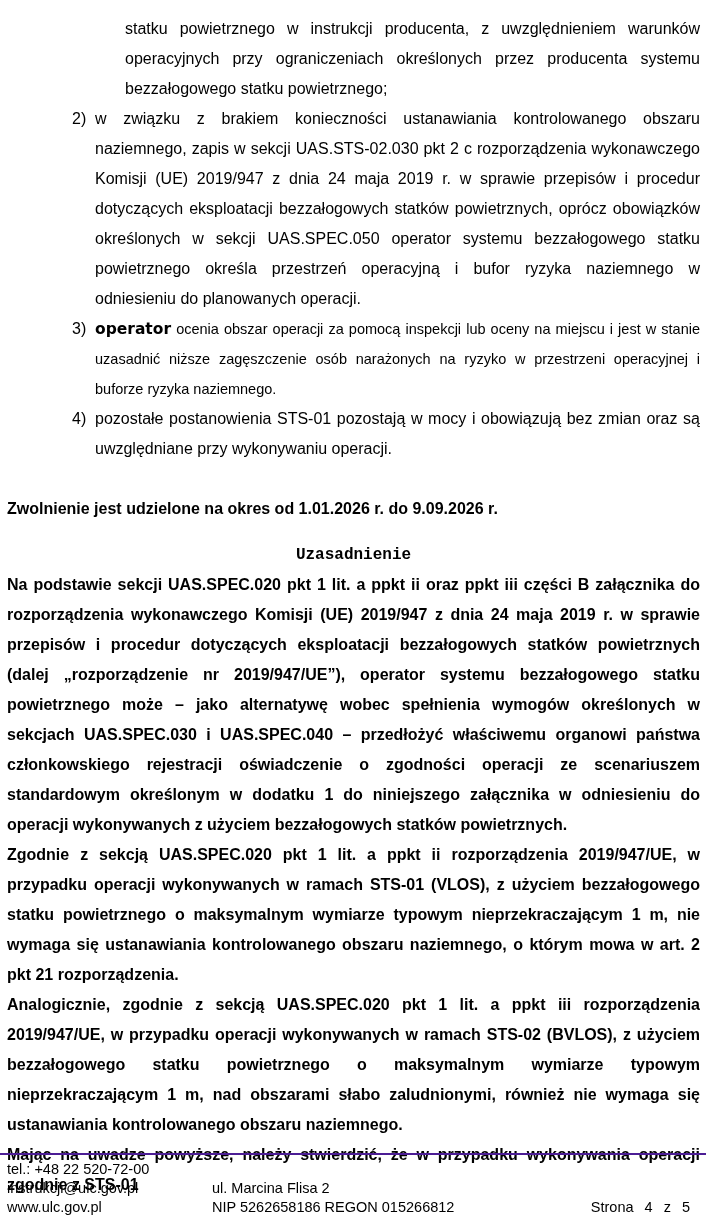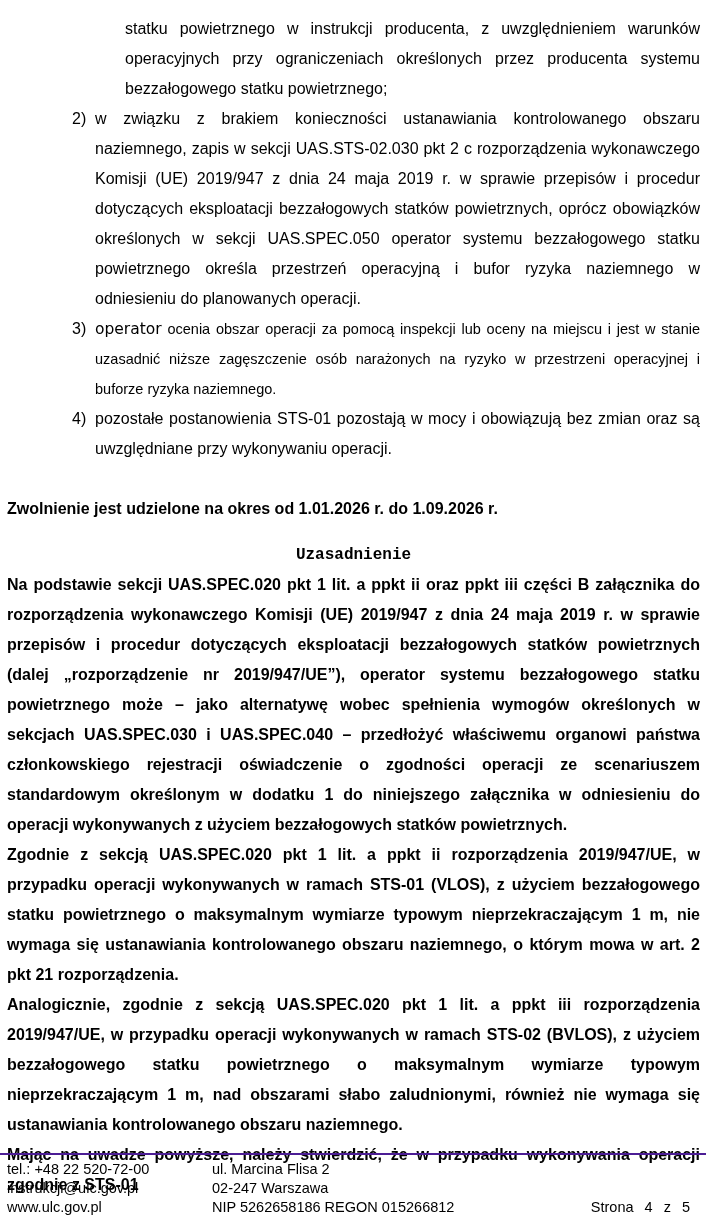--- a/index.html
+++ b/index.html
@@ -16,21 +16,21 @@
     box-sizing:border-box;
     padding:14px 6px 0 7px;
   }
   .justify{text-align:justify;text-justify:inter-word;}
   
   .li-cont{margin-left:118px;}
   .li{display:flex;margin-left:65px;}
   .li .num{flex:0 0 23px;}
   .li .itxt{flex:1 1 auto;text-align:justify;}
   .li-small .itxt{font-size:14.5px;line-height:30px;}
-  .lead-word{font-family:"DejaVu Sans",sans-serif;font-size:15.5px;}
+  .lead-word{font-family:"DejaVu Sans",sans-serif;font-size:15.5px;font-weight:bold;}
   .para-gap{margin-top:16px;}
   .bold-line{font-weight:700;margin-top:30px;}
   .heading{font-weight:700;text-align:center;margin-top:16px;font-family:Liberation Mono, monospace;}
   .bodypara{margin:0;font-weight:bold;}
   
   .footer{
     position:absolute;left:0;right:0;bottom:0;
     border-top:2px solid #4c1d95;
     padding:5px 16px 7px 7px;
     display:grid;
@@ -58,36 +58,35 @@
     <span class="num">3)</span>
     <span class="itxt"><span class="lead-word">operator</span> <span>ocenia obszar operacji za pomocą inspekcji lub oceny na miejscu i jest w stanie uzasadnić niższe zagęszczenie osób narażonych na ryzyko w przestrzeni operacyjnej i buforze ryzyka naziemnego.</span></span>
   </div>
 
   <div class="li">
     <span class="num">4)</span>
     <span class="itxt">pozostałe postanowienia STS-01 pozostają w mocy i obowiązują bez zmian oraz są uwzględniane przy wykonywaniu operacji.</span>
   </div>
 
 
-  <div class="bold-line">Zwolnienie jest udzielone na okres od 1.01.2026 r. do 1.09.2026 r.</div>
+  <div class="bold-line">Zwolnienie jest udzielone na okres od 1.01.2026 r. do 9.09.2026 r.</div>
 
   <div class="heading">Uzasadnienie</div>
 
   <p class="bodypara justify">Na podstawie sekcji UAS.SPEC.020 pkt 1 lit. a ppkt ii oraz ppkt iii części B załącznika do rozporządzenia wykonawczego Komisji (UE) 2019/947 z dnia 24 maja 2019 r. w sprawie przepisów i procedur dotyczących eksploatacji bezzałogowych statków powietrznych (dalej „rozporządzenie nr 2019/947/UE”), operator systemu bezzałogowego statku powietrznego może – jako alternatywę wobec spełnienia wymogów określonych w sekcjach UAS.SPEC.030 i UAS.SPEC.040 – przedłożyć właściwemu organowi państwa członkowskiego rejestracji oświadczenie o zgodności operacji ze scenariuszem standardowym określonym w dodatku 1 do niniejszego załącznika w odniesieniu do operacji wykonywanych z użyciem bezzałogowych statków powietrznych.</p>
   <p class="bodypara justify">Zgodnie z sekcją UAS.SPEC.020 pkt 1 lit. a ppkt ii rozporządzenia 2019/947/UE, w przypadku operacji wykonywanych w ramach STS-01 (VLOS), z użyciem bezzałogowego statku powietrznego o maksymalnym wymiarze typowym nieprzekraczającym 1 m, nie wymaga się ustanawiania kontrolowanego obszaru naziemnego, o którym mowa w art. 2 pkt 21 rozporządzenia.</p>
   <p class="bodypara justify">Analogicznie, zgodnie z sekcją UAS.SPEC.020 pkt 1 lit. a ppkt iii rozporządzenia 2019/947/UE, w przypadku operacji wykonywanych w ramach STS-02 (BVLOS), z użyciem bezzałogowego statku powietrznego o maksymalnym wymiarze typowym nieprzekraczającym 1 m, nad obszarami słabo zaludnionymi, również nie wymaga się ustanawiania kontrolowanego obszaru naziemnego.</p>
   <p class="bodypara justify">Mając na uwadze powyższe, należy stwierdzić, że w przypadku wykonywania operacji zgodnie z STS-01</p>
 
   <div class="footer">
     <div class="col">
       <div>tel.: +48 22 520-72-00</div>
       <div>instrukcji@ulc.gov.pl</div>
       <div>www.ulc.gov.pl</div>
     </div>
     <div class="col">
       <div>ul. Marcina Flisa 2</div>
-      <div>02-247 Warszawa</div>
       <div>NIP 5262658186 REGON 015266812</div>
     </div>
     <div class="col page-indicator">Strona 4 z 5</div>
   </div>
 
 </div>
 
 </body></html>

